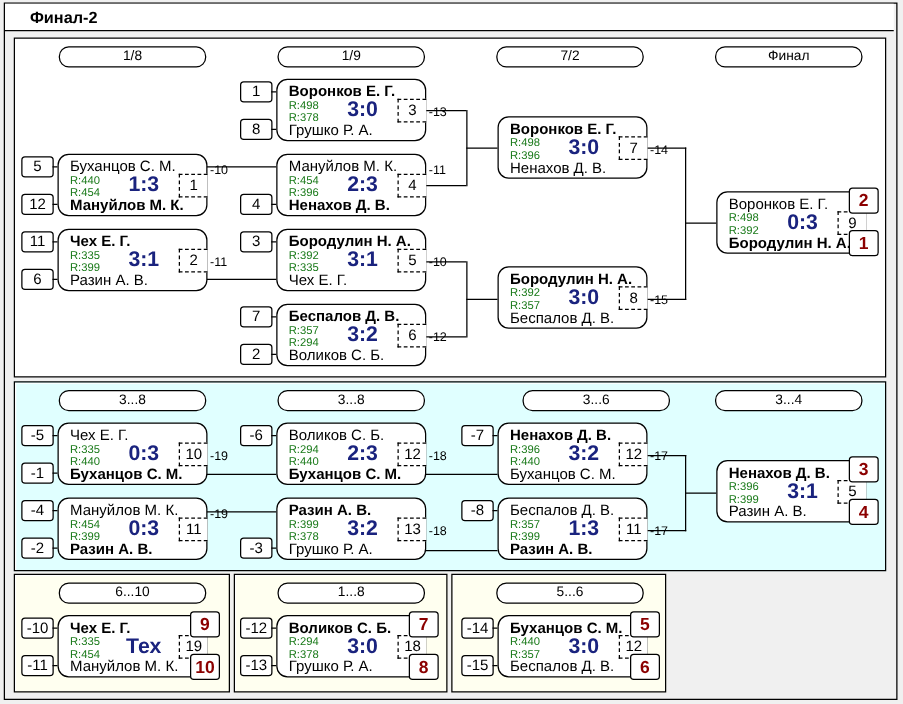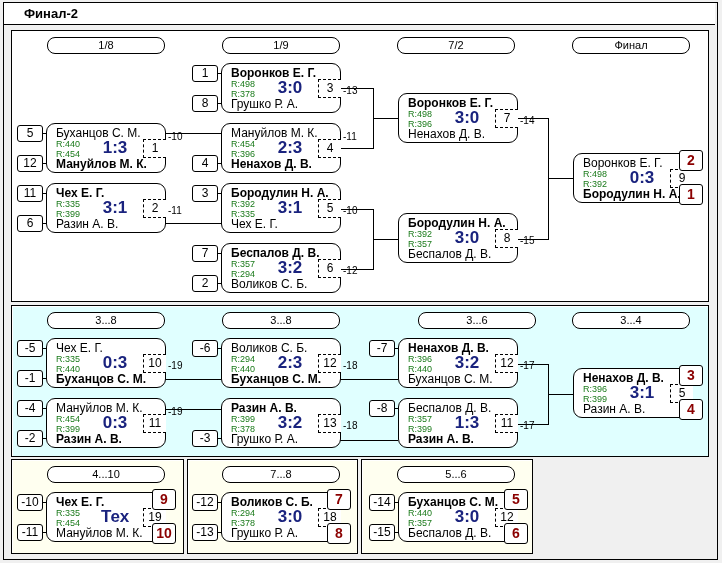--- a/index.html
+++ b/index.html
@@ -43,22 +43,22 @@
 <div class="panel p-yellow" style="left:361px;top:459px;width:170px;height:93px;"></div>
 
 <div class="round" style="left:47px;top:37px;width:116px;">1/8</div>
 <div class="round" style="left:222px;top:37px;width:116px;">1/9</div>
 <div class="round" style="left:397px;top:37px;width:116px;">7/2</div>
 <div class="round" style="left:572px;top:37px;width:116px;">Финал</div>
 <div class="round" style="left:47px;top:312px;width:116px;">3...8</div>
 <div class="round" style="left:222px;top:312px;width:116px;">3...8</div>
 <div class="round" style="left:418px;top:312px;width:116px;">3...6</div>
 <div class="round" style="left:572px;top:312px;width:116px;">3...4</div>
-<div class="round" style="left:47px;top:466px;width:116px;">4...10</div>
-<div class="round" style="left:222px;top:466px;width:116px;">7...8</div>
+<div class="round" style="left:47px;top:466px;width:116px;">6...10</div>
+<div class="round" style="left:222px;top:466px;width:116px;">1...8</div>
 <div class="round" style="left:397px;top:466px;width:116px;">5...6</div>
 
 <div class="hline" style="left:165px;top:133px;width:56px;"></div>
 <div class="hline" style="left:165px;top:223px;width:56px;"></div>
 <div class="hline" style="left:340px;top:88px;width:33px;"></div>
 <div class="hline" style="left:340px;top:148px;width:33px;"></div>
 <div class="vline" style="left:373px;top:88px;height:61px;"></div>
 <div class="hline" style="left:373px;top:118px;width:25px;"></div>
 <div class="hline" style="left:340px;top:209px;width:33px;"></div>
 <div class="hline" style="left:340px;top:269px;width:33px;"></div>

